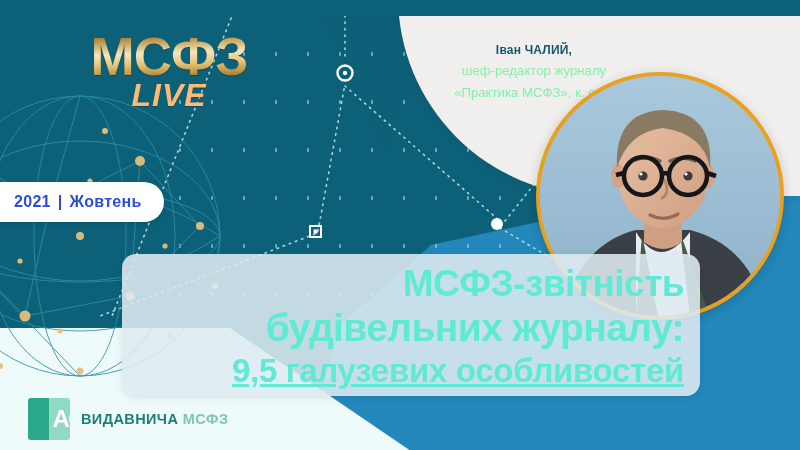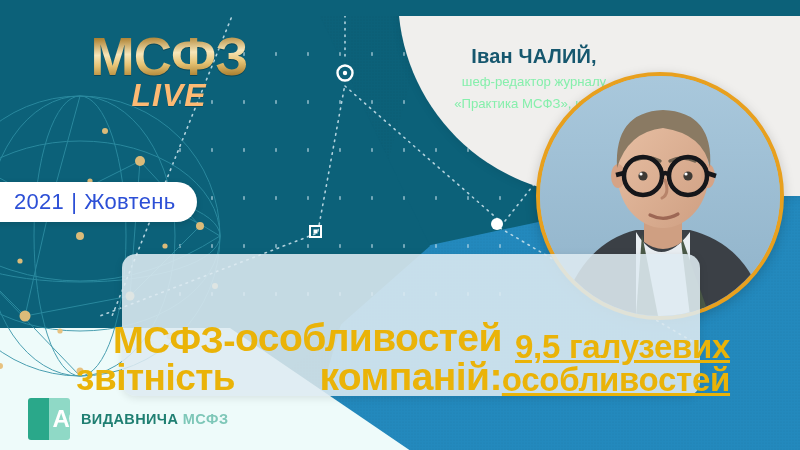--- a/index.html
+++ b/index.html
@@ -31,21 +31,21 @@
   
   .speaker-card{
     position:absolute;left:398px;top:-150px;width:402px;height:330px;
     background:#f0efed;border-radius:0 0 0 200px;
     box-shadow:0 2px 10px rgba(0,0,0,.08);
   }
   .speaker-text{
     position:absolute;left:404px;top:26px;width:260px;text-align:center;
     color:#14607a;line-height:1.42;
   }
-  .sp-name{font-size:20px;font-weight:700;letter-spacing:.2px;color:#16576e;}
+  .sp-name{font-size:12px;font-weight:700;letter-spacing:.2px;color:#16576e;}
   .sp-role{font-size:13.2px;font-weight:400;color:#86efac;margin-top:3px;}
 
   
   .portrait-wrap{
     position:absolute;left:536px;top:56px;width:248px;height:248px;border-radius:50%;
     border:4px solid #e8a01e;box-sizing:border-box;overflow:hidden;
     background:#9cc0d8;box-shadow:0 3px 12px rgba(0,0,0,.18);
   }
   .portrait-wrap svg{display:block;width:100%;height:100%;}
 
@@ -66,35 +66,35 @@
   }
 
   
   .date-pill{
     position:absolute;left:-40px;top:166px;height:40px;
     background:#ffffff;border-radius:0 22px 22px 0;
     display:flex;align-items:center;padding:0 22px 0 54px;
     box-shadow:0 2px 6px rgba(0,0,0,.15);
   }
   .date-pill span{
-    font-size:22px;font-weight:400;color:#2c4fd6;letter-spacing:.3px;white-space:nowrap;
+    font-size:16px;font-weight:700;color:#2c4fd6;letter-spacing:.3px;white-space:nowrap;
   }
   .date-sep{margin:0 7px;color:#2c4fd6;font-weight:500;}
 
   
   .title-panel{
     position:absolute;left:122px;top:238px;width:578px;height:142px;
     background:rgba(222,235,241,.88);border-radius:14px;
     box-shadow:0 2px 9px rgba(0,0,0,.10);
   }
   .title-text{
     position:absolute;left:122px;top:240px;width:578px;height:140px;
-    display:flex;flex-direction:row;justify-content:center;align-items:flex-end;
+    display:flex;flex-direction:column;justify-content:center;align-items:flex-end;
     padding-right:16px;box-sizing:border-box;
-    color:#eab308;font-weight:800;line-height:1.0;text-align:right;
+    color:#5eead4;font-weight:800;line-height:1.0;text-align:right;
   }
   .t1{font-size:37px;letter-spacing:-.5px;}
   .t2{font-size:39px;letter-spacing:-.6px;margin-top:6px;}
   .t3{font-size:33px;letter-spacing:-.3px;margin-top:7px;text-decoration:underline;}
 
   
   .pub-logo{position:absolute;left:28px;top:382px;display:flex;align-items:center;gap:11px;}
   .pub-mark{
     width:42px;height:42px;border-radius:3px;position:relative;overflow:hidden;
     background:linear-gradient(90deg,#2aa88a 0%,#2aa88a 50%,#8fd9c6 50%,#8fd9c6 100%);
@@ -255,21 +255,21 @@
       <circle cx="146" cy="98" r="1.6" fill="#ffffff"></circle>
 
       <path d="M125,104 q5,14 -3,18" stroke="#b8846a" stroke-width="3" fill="none" stroke-linecap="round"></path>
       <path d="M110,139 q14,7 28,-1" stroke="#9d6754" stroke-width="3.2" fill="none" stroke-linecap="round"></path>
     </svg>
   </div>
 
   <div class="title-panel"></div>
   <div class="title-text">
     <div class="t1">МСФЗ-звітність</div>
-    <div class="t2">особливостей компаній:</div>
+    <div class="t2">будівельних журналу:</div>
     <div class="t3">9,5 галузевих особливостей</div>
   </div>
 
   <div class="pub-logo">
     <div class="pub-mark">
       <div class="ac">АС</div>
     </div>
     <div class="pub-name">
       <span>ВИДАВНИЧА</span>
       <span class="light">МСФЗ</span>

